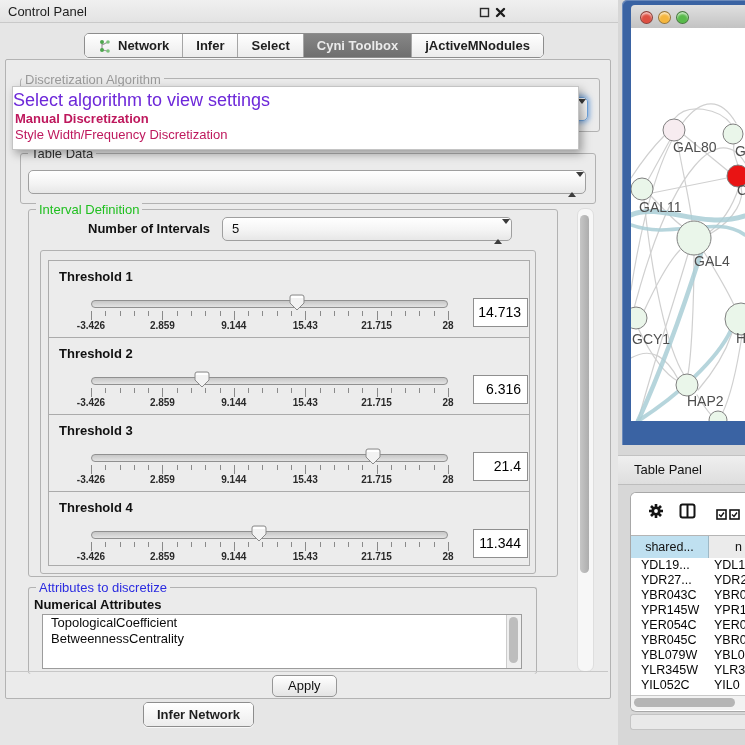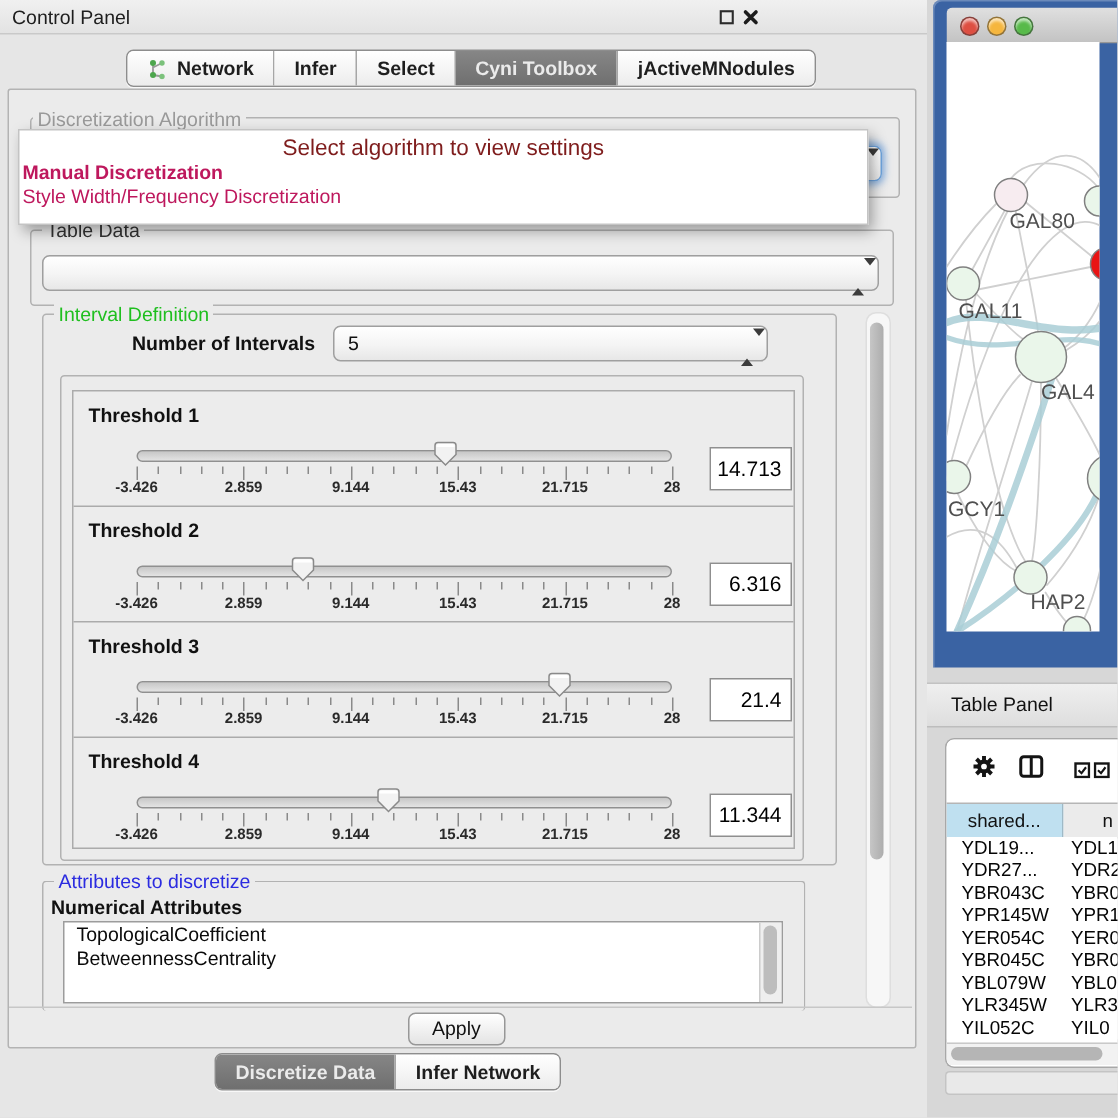--- a/index.html
+++ b/index.html
@@ -45,21 +45,21 @@
       box-shadow:0 0 5px 2px rgba(110,160,220,.75)}
   .stepper{position:absolute;right:6px;top:3px;width:11px;height:16px}
   .stepper .up{width:0;height:0;margin:1px auto 2px;border-left:4px solid transparent;
       border-right:4px solid transparent;border-bottom:5px solid #3c3c3c}
   .stepper .down{width:0;height:0;margin:0 auto;border-left:4px solid transparent;
       border-right:4px solid transparent;border-top:5px solid #3c3c3c}
 
   
   #algo-dropdown{left:12px;top:86px;width:565px;height:62px;background:#fff;
       border:1px solid #c4c4c4;box-shadow:3px 4px 9px rgba(0,0,0,.35);z-index:50}
-  #dd-hint{margin-top:3px;text-align:center;font-size:15px;color:#7f1d1d}
+  #dd-hint{margin-top:3px;font-size:18px;color:#6d28d9}
   .dd-item{height:16px;line-height:16px;font-size:13px;color:#be185d;padding-left:2px;cursor:default}
   .dd-item.bold{font-weight:bold}
 
   
   #cp-vscroll{left:577px;top:208px;width:15px;height:462px;background:#f7f7f7;
       border:1px solid #dedede;border-radius:7px}
   #cp-vscroll .thumb{position:absolute;left:2px;top:6px;width:9px;height:358px;
       border-radius:5px;background:linear-gradient(90deg,#c6c6c6,#adadad)}
 
   
@@ -104,21 +104,21 @@
       background:var(--window-frame-blue);border-radius:5px 0 0 0;
       box-shadow:inset 1px 1px 0 rgba(255,255,255,.25)}
   #net-titlebar{position:absolute;left:9px;top:5px;width:114px;height:23px;
       background:linear-gradient(#e0e0e0,#c3c3c3);border-bottom:1px solid #979797;
       border-radius:4px 0 0 0}
   .tl{position:absolute;top:6px;width:11px;height:11px;border-radius:50%;
       border:1px solid rgba(50,50,50,.5);box-shadow:inset 0 2px 2px rgba(255,255,255,.65)}
   #tl-red{left:9px;background:var(--traffic-red)}
   #tl-yellow{left:27px;background:var(--traffic-yellow)}
   #tl-green{left:45px;background:var(--traffic-green)}
-  #net-canvas{position:absolute;left:9px;top:28px;width:102px;height:393px;
+  #net-canvas{position:absolute;left:9px;top:28px;width:114px;height:393px;
       background:#fff;overflow:hidden}
 
   #tp-bar{left:0;top:455px;width:127px;height:28px;
       background:linear-gradient(#efefef,#dedede);
       border-top:1px solid #c2c2c2;border-bottom:1px solid #bdbdbd}
   #tp-title{position:absolute;left:16px;top:6px;font-size:13px;color:#111}
 
   #tp-card{left:12px;top:492px;width:115px;height:218px;background:#fff;
       border:1px solid #a8a8a8;border-right:none;border-radius:6px 0 0 6px;overflow:hidden}
   #tp-toolbar{position:absolute;left:0;top:0;right:0;height:42px;background:#fff}
@@ -403,23 +403,20 @@
       <div class="attr-item">BetweennessCentrality</div>
       <div id="attr-vscroll">
       <div class="thumb"></div>
     </div>
     </div>
 
   <div class="abs" id="cp-divider"></div>
   <div class="mac-btn" id="apply-btn">Apply</div>
 
   <div class="abs segbar" id="bottom-tabbar">
-      <div class="seg selected">
-        <span>Discretize Data</span>
-      </div>
       <div class="seg">
         <span>Infer Network</span>
       </div>
     </div>
 
   <div class="abs" id="algo-dropdown">
     <div id="dd-hint">Select algorithm to view settings</div>
   <div class="dd-item bold">Manual Discretization</div>
       <div class="dd-item">Style Width/Frequency Discretization</div>
     </div>

